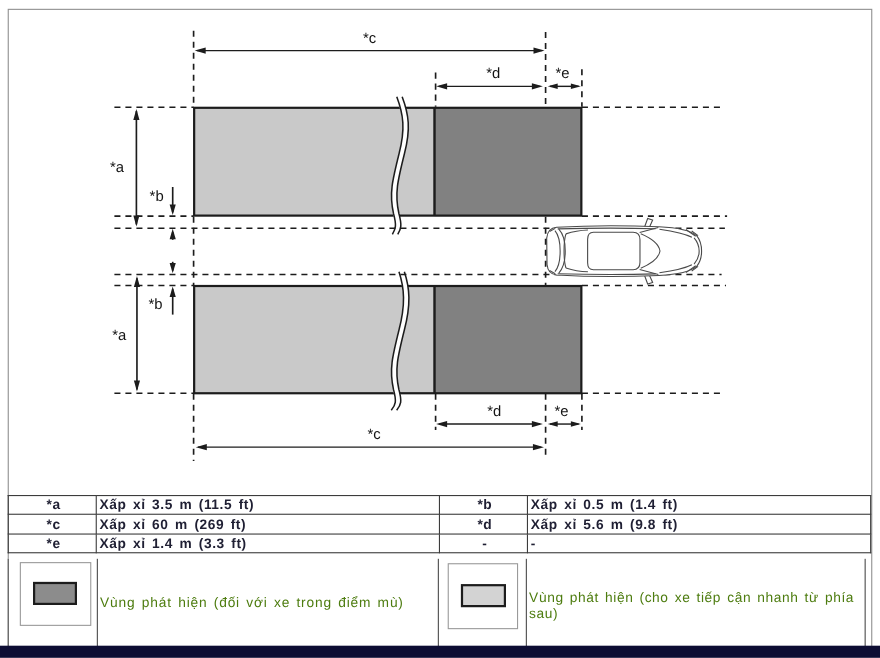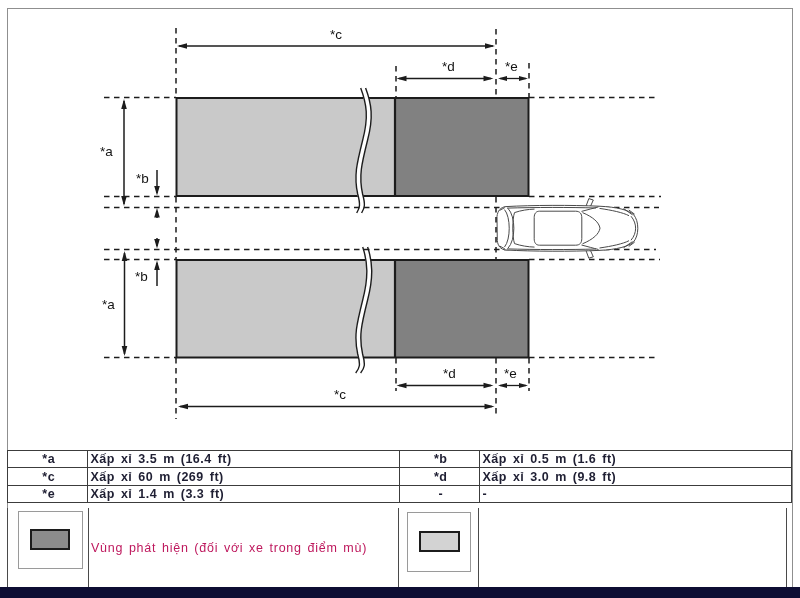--- a/index.html
+++ b/index.html
@@ -4,21 +4,21 @@
 <style>
   html,body{margin:0;padding:0;}
   body{width:800px;height:598px;position:relative;background:#fff;
        font-family:"Liberation Sans", sans-serif;overflow:hidden;}
   .abs{position:absolute;}
   table.spec{border-collapse:collapse;table-layout:fixed;width:784px;
        font-size:12.5px;font-weight:bold;color:#1f1f33;letter-spacing:0.5px;word-spacing:2px;}
   table.spec td{border:1px solid #3c3c3c;height:16.4px;padding:0 0 0 2.5px;
        vertical-align:middle;overflow:hidden;white-space:nowrap;}
   td.lbl{text-align:center;padding:0;}
-  .legendtext{font-size:12.5px;color:#be185d;letter-spacing:0.55px;word-spacing:1.5px;line-height:14.5px;}
+  .legendtext{font-size:12.5px;color:#4d7c0f;letter-spacing:0.55px;word-spacing:1.5px;line-height:14.5px;}
 </style>
 </head>
 <body>
 
 <div class="abs" style="left:7px;top:8px;width:784px;height:581px;border:1px solid #8f8f8f;"></div>
 
 <svg class="abs" style="left:0;top:0;" width="800" height="450" viewBox="0 0 800 450">
   <g fill="none" stroke="#1c1c1c">
 
     <rect x="176" y="97.5" width="353" height="99" fill="#c9c9c9" stroke="none"></rect>
@@ -201,30 +201,30 @@
   <colgroup>
         <col style="width:80px">
         <col style="width:312px">
         <col style="width:80px">
         <col style="width:312px">
       </colgroup>
 
   <tbody>
         <tr>
           <td class="lbl">*a</td>
-          <td>Xấp xỉ 3.5 m (16.4 ft)</td>
+          <td>Xấp xỉ 3.5 m (11.5 ft)</td>
           <td class="lbl">*b</td>
-          <td>Xấp xỉ 0.5 m (1.6 ft)</td>
+          <td>Xấp xỉ 0.5 m (1.4 ft)</td>
         </tr>
 
   <tr>
           <td class="lbl">*c</td>
           <td>Xấp xỉ 60 m (269 ft)</td>
           <td class="lbl">*d</td>
-          <td>Xấp xỉ 3.0 m (9.8 ft)</td>
+          <td>Xấp xỉ 5.6 m (9.8 ft)</td>
         </tr>
 
   <tr>
           <td class="lbl">*e</td>
           <td>Xấp xỉ 1.4 m (3.3 ft)</td>
           <td class="lbl">-</td>
           <td>-</td>
         </tr>
 </tbody>
     </table>
@@ -241,15 +241,16 @@
   <div class="abs legendtext" style="left:83px;top:33px;width:306px;letter-spacing:0.75px;">Vùng phát hiện (đối với xe trong điểm mù)</div>
 
   <div class="abs" style="left:390px;top:0;width:1px;height:81px;background:#4a4a4a;"></div>
 
   <div class="abs" style="left:399px;top:3.5px;width:62px;height:58px;border:1px solid #9a9a9a;"></div>
 
   <div class="abs" style="left:410.5px;top:22.5px;width:37px;height:17.5px;border:2px solid #1c1c1c;background:#d3d3d3;"></div>
 
   <div class="abs" style="left:470px;top:0;width:1px;height:81px;background:#4a4a4a;"></div>
 
+  <div class="abs legendtext" style="left:473px;top:28px;width:302px;letter-spacing:0.55px;">Vùng phát hiện (cho xe tiếp cận nhanh từ phía sau)</div>
 </div>
 
 <div class="abs" style="left:0;top:587px;width:800px;height:11px;background:#0d0d33;"></div>
 
 </body></html>

